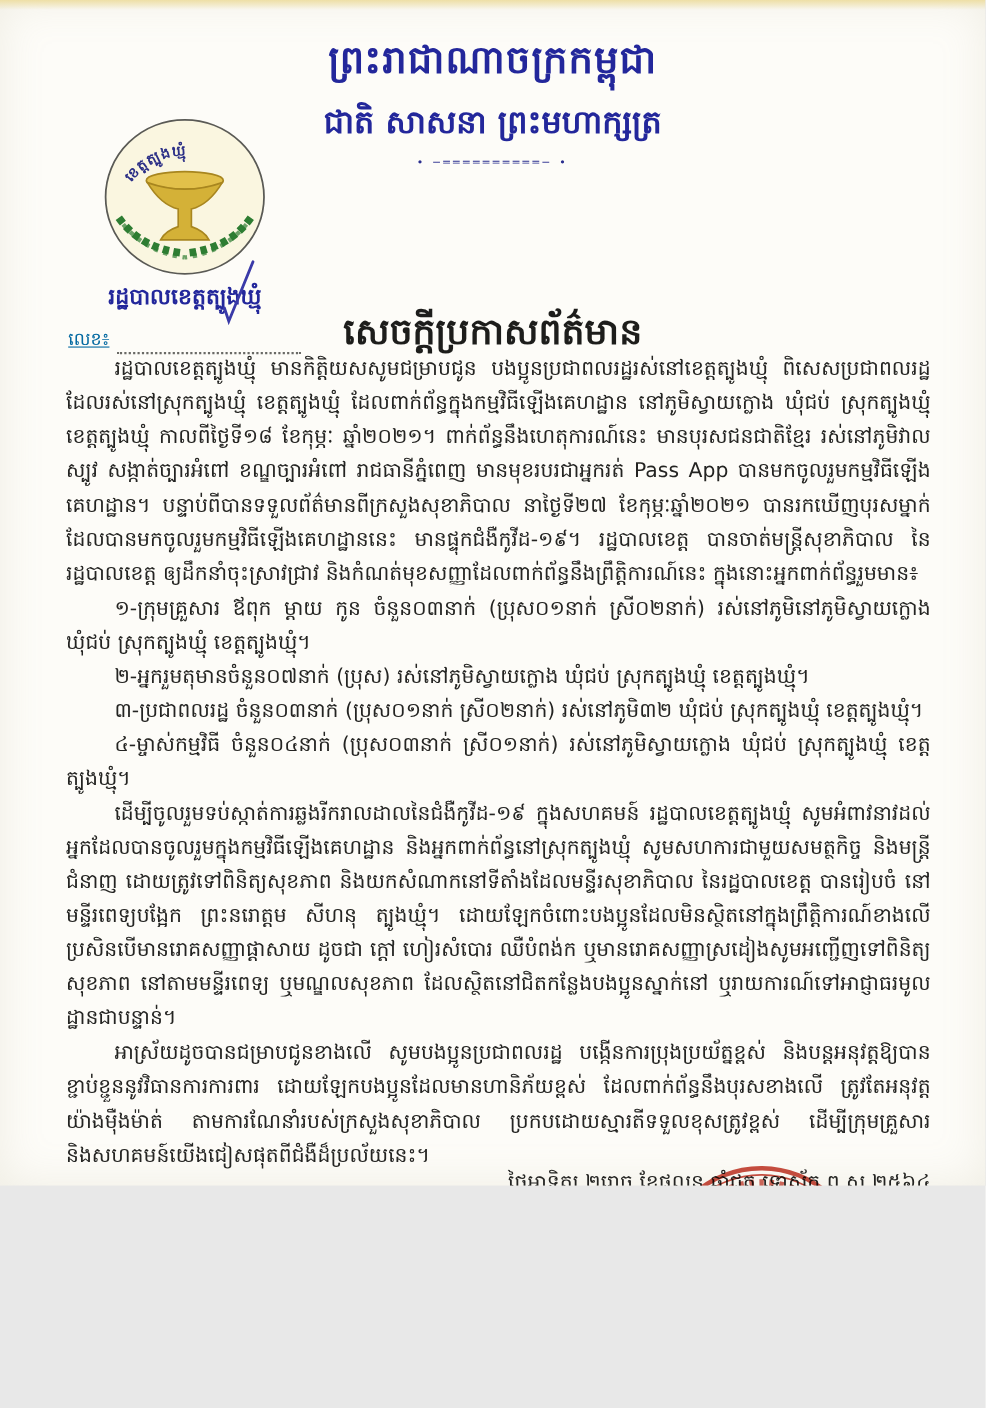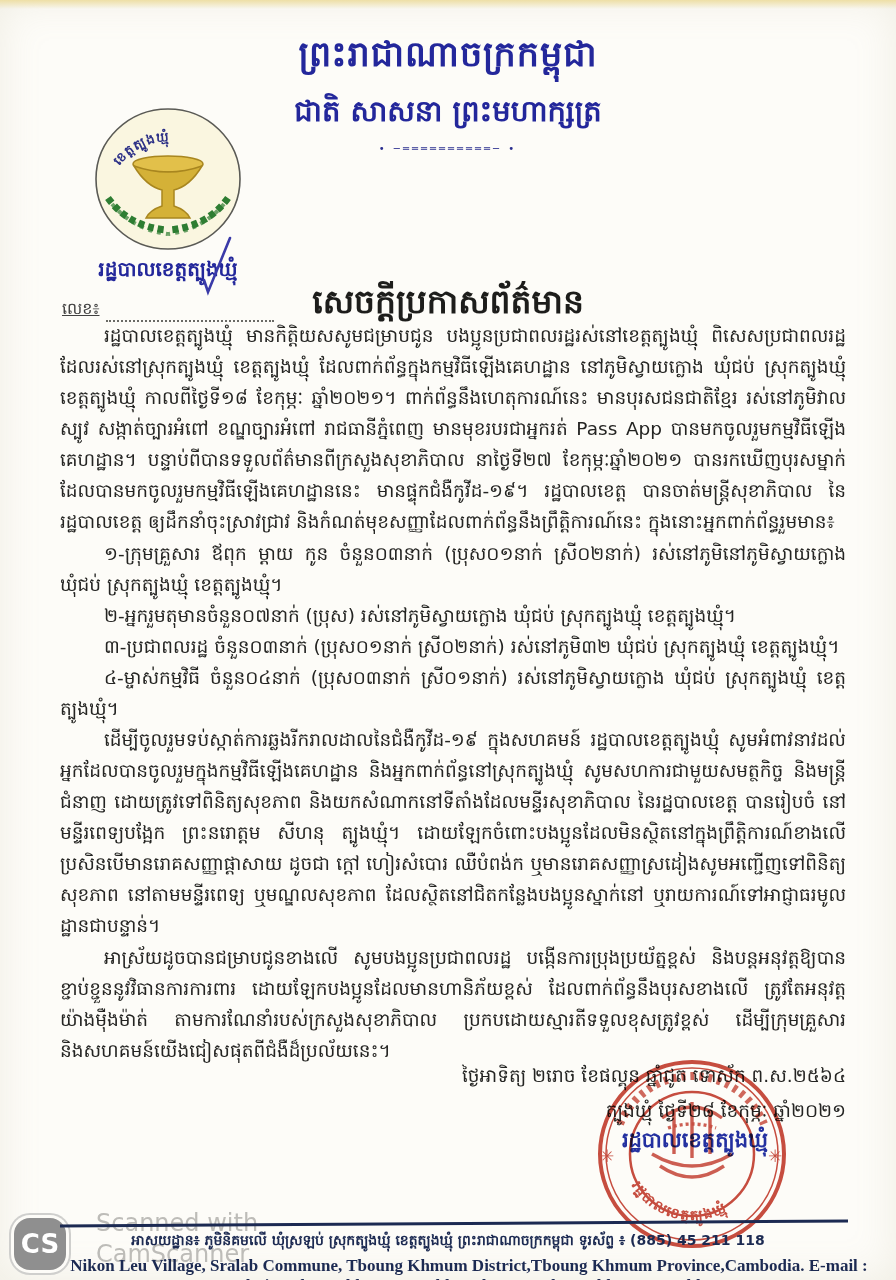--- a/index.html
+++ b/index.html
@@ -1,33 +1,33 @@
 <!DOCTYPE html>
 <html><head>
 <meta charset="utf-8">
 <style>
   html,body{margin:0;padding:0;background:#e8e8e8;}
   .page{
-    position:relative;width:896px;height:1280px;margin:0 auto;
+    position:relative;width:896px;height:1078px;margin:0 auto;
     background:#fdfcf8;overflow:hidden;
     font-family:"DejaVu Sans",sans-serif;
     box-shadow:inset 0 0 40px rgba(180,170,140,.18);
   }
   .top-strip{position:absolute;top:0;left:0;right:0;height:9px;
     background:linear-gradient(to bottom,#eedfa6,rgba(238,223,166,0));}
   
   .kingdom{position:absolute;top:32px;left:0;right:0;text-align:center;color:#23279b;}
   .kingdom .l1{font-size:35px;font-weight:bold;letter-spacing:1px;}
   .kingdom .l2{font-size:29px;font-weight:bold;margin-top:10px;}
   .kingdom .orn{margin-top:8px;font-size:10px;letter-spacing:3px;color:#2a2e8f;}
   
   .letterhead{position:absolute;left:58px;top:106px;width:220px;text-align:center;}
   .logo-wrap{width:160px;height:150px;margin:0 auto;}
   .authority{font-size:20px;font-weight:bold;color:#23279b;margin-top:0px;}
-  .refline{margin-top:12px;text-align:right;padding-left:4px;font-size:16px;color:#404040;
+  .refline{margin-top:12px;text-align:right;padding-left:4px;font-size:16px;color:#0369a1;
     display:flex;align-items:flex-end;text-decoration:underline;}
   .refline .dots{display:inline-block;width:168px;border-bottom:2px dotted #6a6a66;height:14px;margin-left:6px;}
   .handmark{position:absolute;left:120px;top:128px;pointer-events:none;}
   
   .doc-title{position:absolute;top:281px;left:0;right:0;text-align:center;
     font-size:33px;font-weight:bold;color:#1d1d1b;}
   
   .body-text{position:absolute;left:60px;right:50px;top:320px;
     font-size:18.5px;line-height:1.68;color:#242422;text-align:justify;}
   .body-text p{margin:0;text-indent:44px;}

